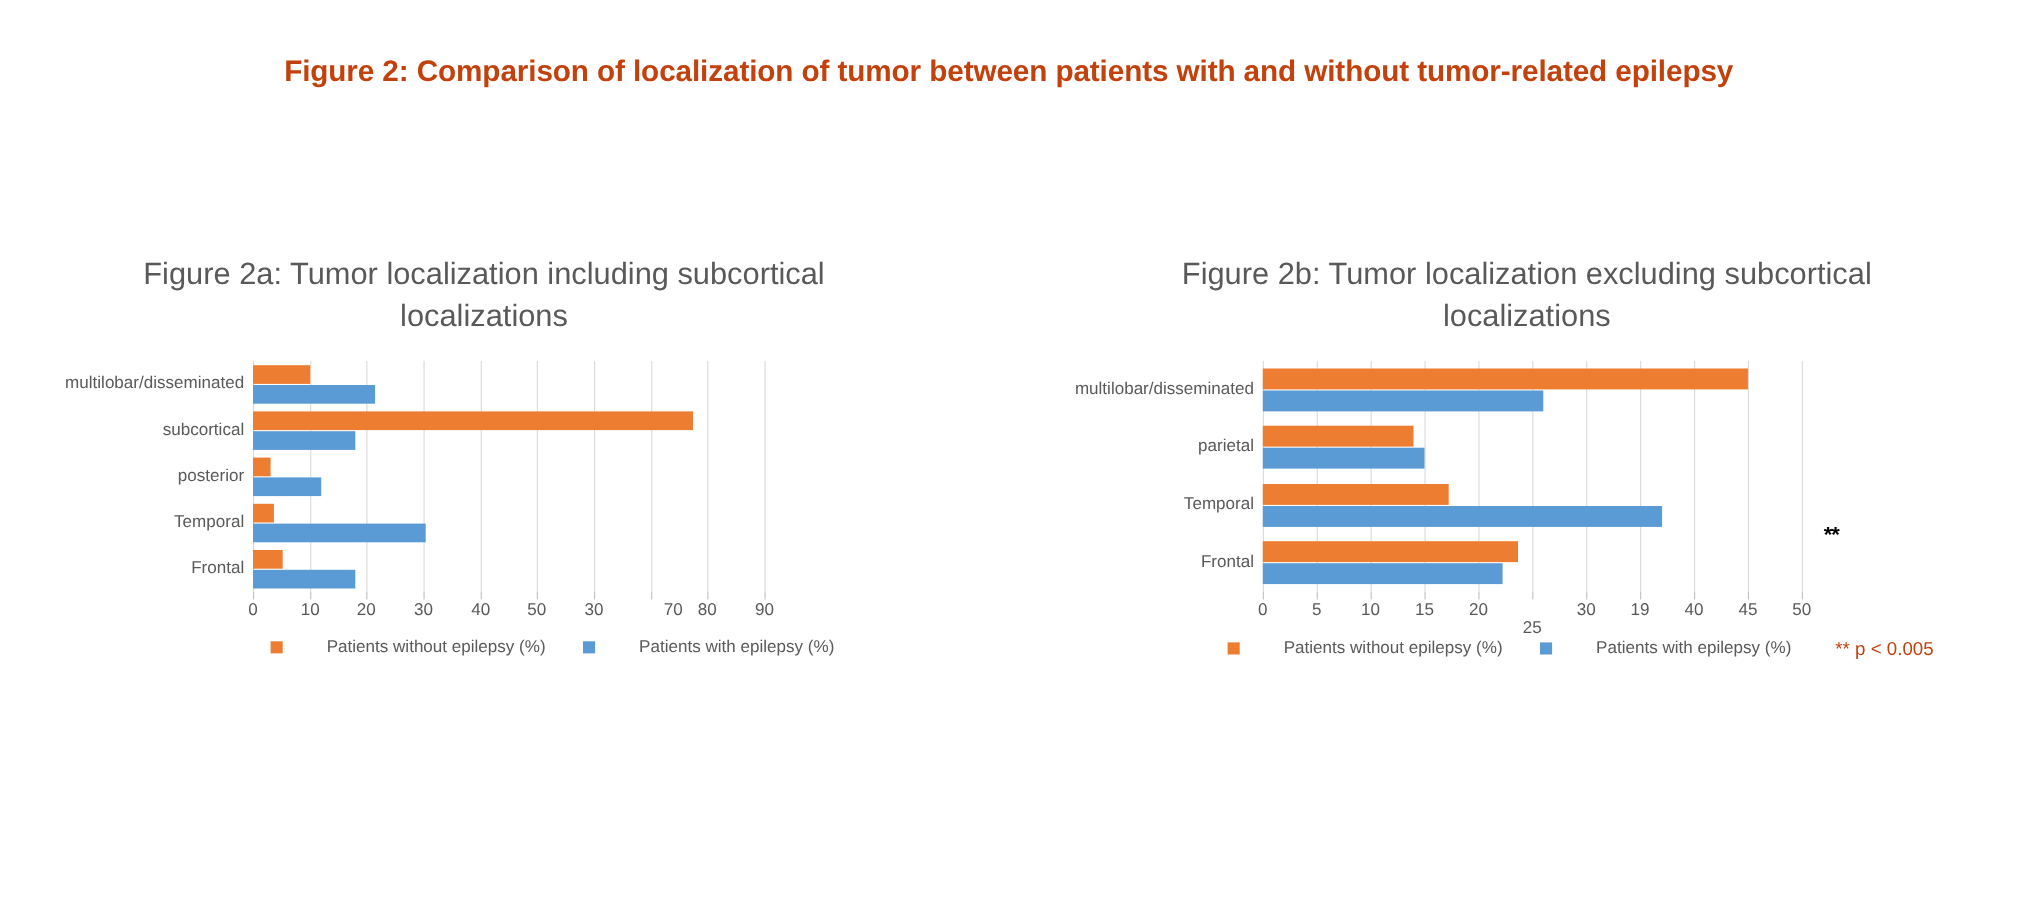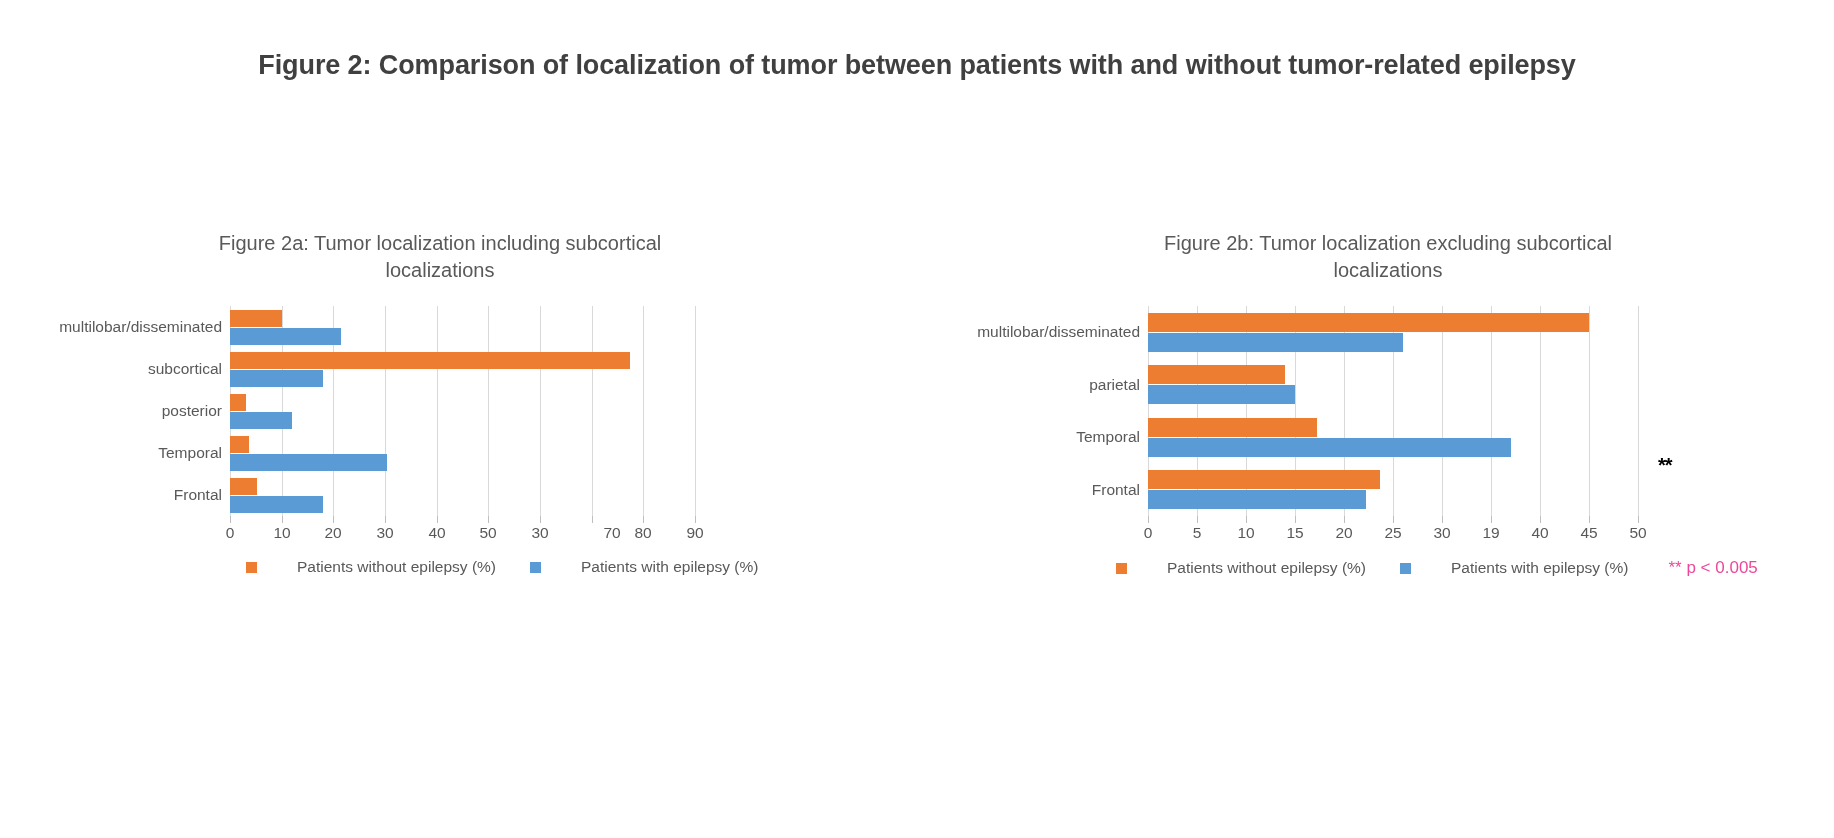--- a/index.html
+++ b/index.html
@@ -18,36 +18,36 @@
 
   
   .fig-title {
     position: absolute;
     left: 0;
     top: 50px;
     width: 1834px;
     text-align: center;
     font-size: 27px;
     font-weight: bold;
-    color: #404040;
+    color: #c2410c;
     letter-spacing: -0.1px;
     white-space: nowrap;
   }
 
   
   .panel {
     position: absolute;
     top: 230px;
   }
   #panel-a { left: 60px;  width: 760px; }
   #panel-b { left: 968px; width: 800px; }
 
   .panel-title {
     text-align: center;
-    font-size: 20px;
+    font-size: 28px;
     color: #595959;
     line-height: 1.35;
     font-weight: normal;
   }
   #panel-a .panel-title { width: 700px; margin-left: 30px; }
   #panel-b .panel-title { width: 700px; margin-left: 70px; }
 
   
   .plot-wrap {
     position: relative;
@@ -138,21 +138,21 @@
   .legend-swatch {
     width: 11px;
     height: 11px;
     margin-right: 5px;
     flex: 0 0 auto;
   }
   .legend-swatch.s0 { background: #ED7D31; }
   .legend-swatch.s1 { background: #5B9BD5; }
   .legend-note {
     font-size: 17px;
-    color: #ec4899;
+    color: #c2410c;
     font-weight: normal;
     white-space: nowrap;
     margin-left: 6px;
   }
 </style>
 </head>
 <body>
 
 <div class="fig-title">Figure 2: Comparison of localization of tumor between patients with and without tumor-related epilepsy</div>
 
@@ -272,21 +272,21 @@
         <div class="x-tick-label" style="left: 0px;">0</div>
         <div class="tick-mark" style="left: 49px; top: 0px;"></div>
         <div class="x-tick-label" style="left: 49px;">5</div>
         <div class="tick-mark" style="left: 98px; top: 0px;"></div>
         <div class="x-tick-label" style="left: 98px;">10</div>
         <div class="tick-mark" style="left: 147px; top: 0px;"></div>
         <div class="x-tick-label" style="left: 147px;">15</div>
         <div class="tick-mark" style="left: 196px; top: 0px;"></div>
         <div class="x-tick-label" style="left: 196px;">20</div>
         <div class="tick-mark" style="left: 245px; top: 0px;"></div>
-        <div class="x-tick-label" style="left: 245px;">25</div>
+        <div class="x-tick-label" style="left: 245px; margin-top: 16px;">25</div>
         <div class="tick-mark" style="left: 294px; top: 0px;"></div>
         <div class="x-tick-label" style="left: 294px;">30</div>
         <div class="tick-mark" style="left: 343px; top: 0px;"></div>
         <div class="x-tick-label" style="left: 343px;">19</div>
         <div class="tick-mark" style="left: 392px; top: 0px;"></div>
         <div class="x-tick-label" style="left: 392px;">40</div>
         <div class="tick-mark" style="left: 441px; top: 0px;"></div>
         <div class="x-tick-label" style="left: 441px;">45</div>
         <div class="tick-mark" style="left: 490px; top: 0px;"></div>
         <div class="x-tick-label" style="left: 490px;">50</div>

